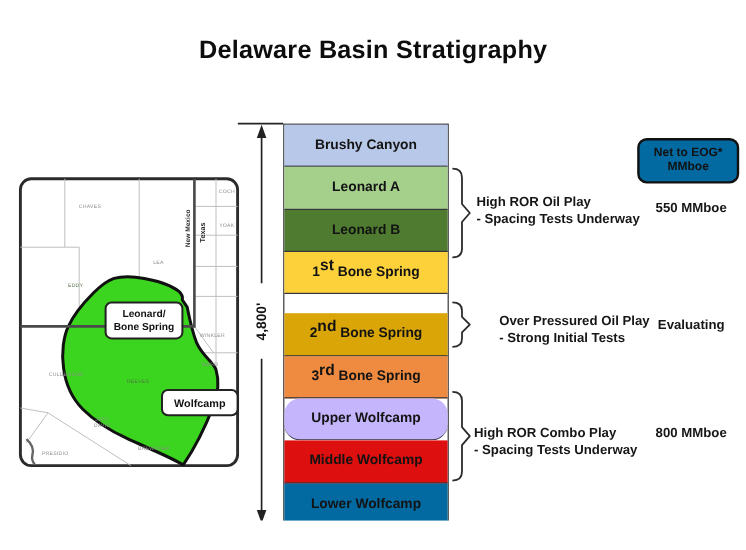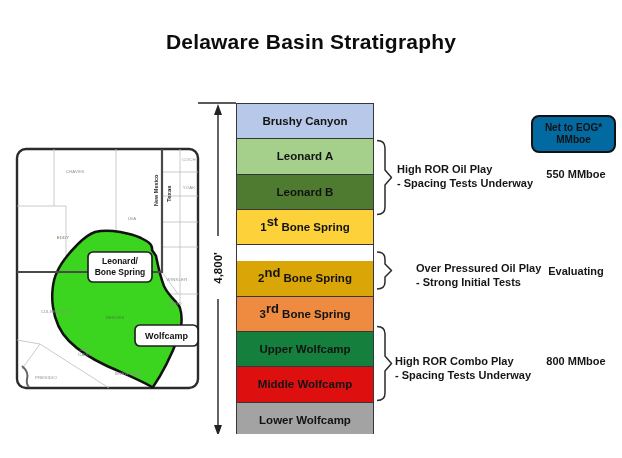--- a/index.html
+++ b/index.html
@@ -118,27 +118,27 @@
       </div>
     <div class="layer" style="background-color: rgb(253, 209, 58);">
       <span><span>1</span><sup>st</sup><span> Bone Spring</span></span>
       </div>
     <div class="layer" style="background-color: rgb(217, 165, 7); margin-top: 16px;">
       <span><span>2</span><sup>nd</sup><span> Bone Spring</span></span>
       </div>
     <div class="layer" style="background-color: rgb(238, 139, 64);">
       <span><span>3</span><sup>rd</sup><span> Bone Spring</span></span>
       </div>
-    <div class="layer" style="background-color: #15803d;">
+    <div class="layer" style="background-color: #c4b5fd; border-radius: 13px;">
       <span>Upper Wolfcamp</span>
       </div>
     <div class="layer" style="background-color: rgb(221, 15, 15);">
       <span>Middle Wolfcamp</span>
       </div>
-    <div class="layer" style="background-color: #a3a3a3;">
+    <div class="layer" style="background-color: #0369a1;">
       <span>Lower Wolfcamp</span>
       </div>
   </div>
 
   <svg class="ovl" style="left:374px;top:95px;" width="26" height="350" viewBox="0 0 26 350">
     <g fill="none" stroke="#2b2b2b" stroke-width="1.5" stroke-linejoin="round">
       <path d="M3,45.5 Q11,45.5 11,53 V75 L17.5,82.5 L11,90 V112 Q11,119.5 3,119.5"></path>
       <path d="M3,157 Q11,157 11,164 V169 L17.5,175.5 L11,182 V187 Q11,194 3,194"></path>
       <path d="M3,231.5 Q11,231.5 11,239 V261 L17.5,268.5 L11,276 V298 Q11,305.5 3,305.5"></path>
     </g>

